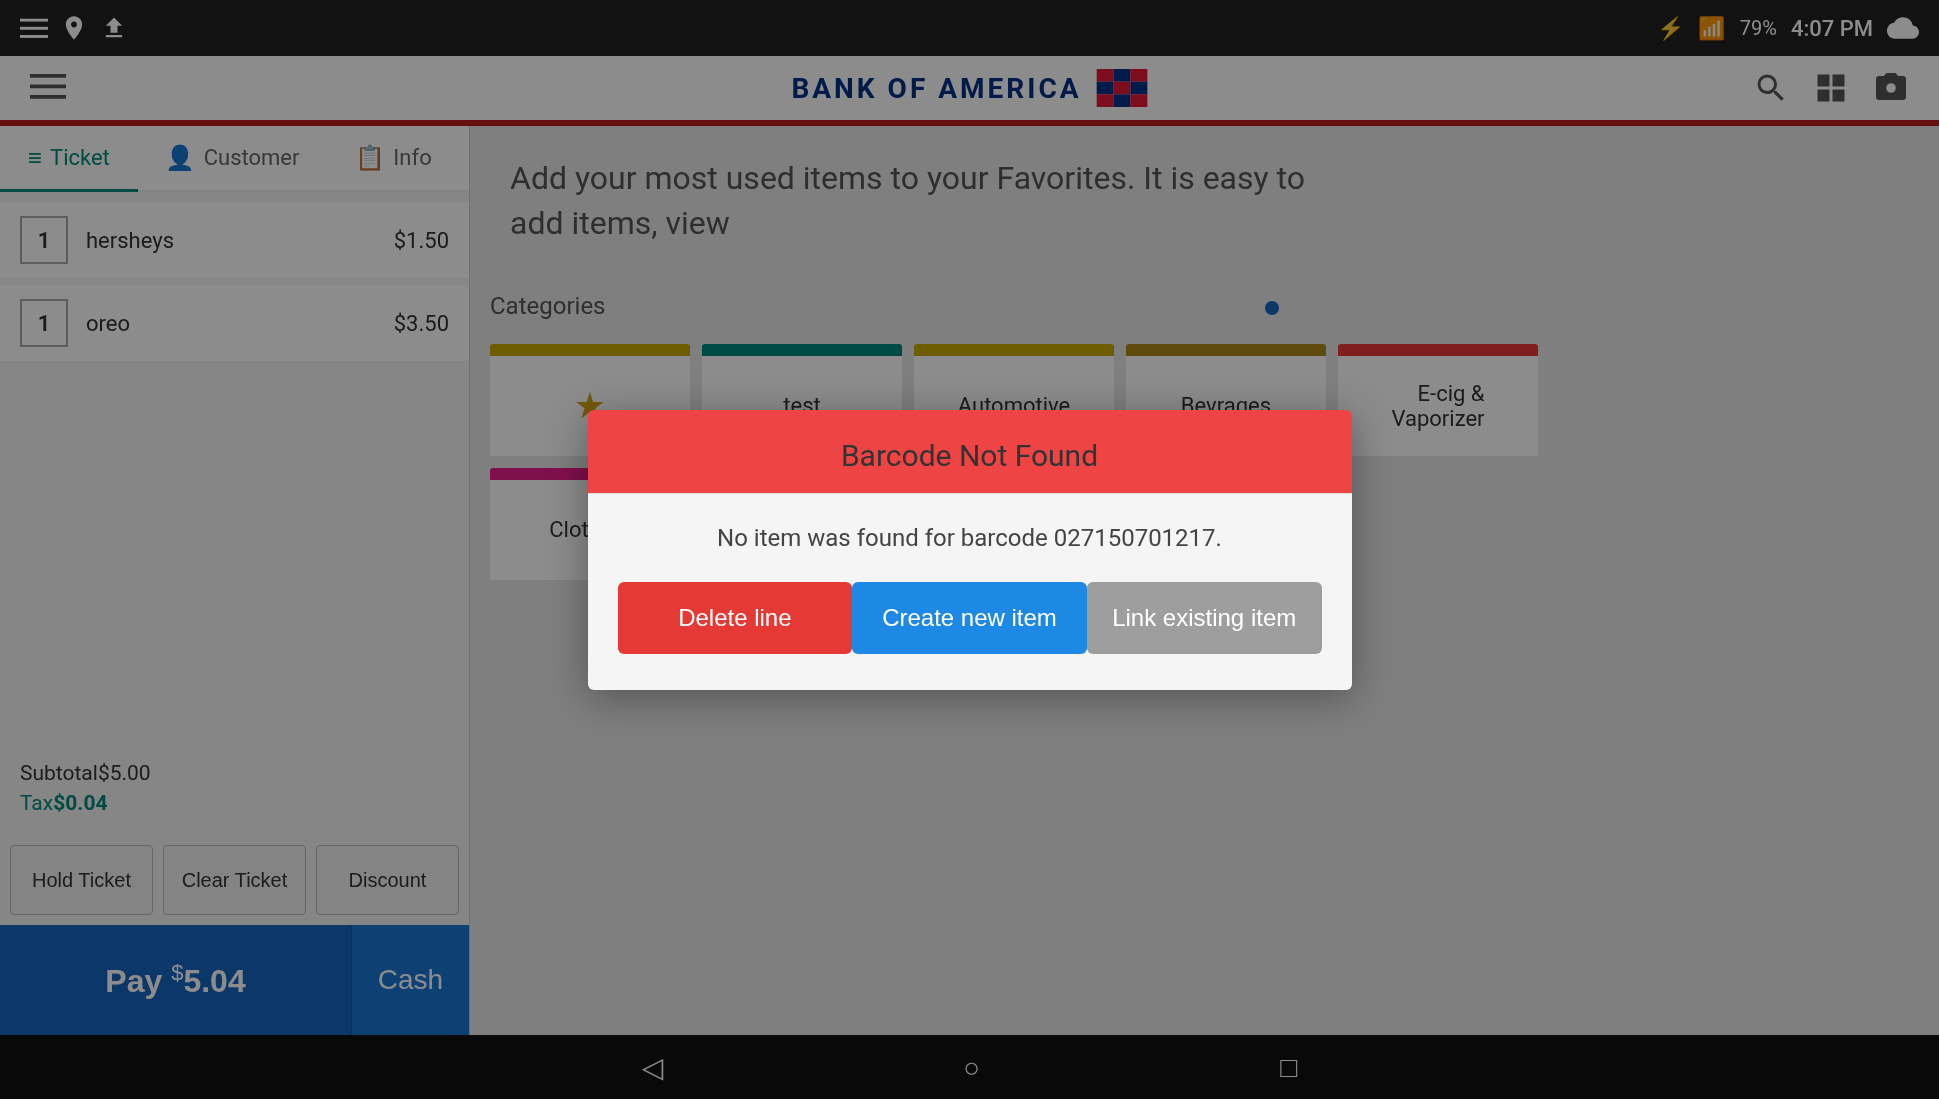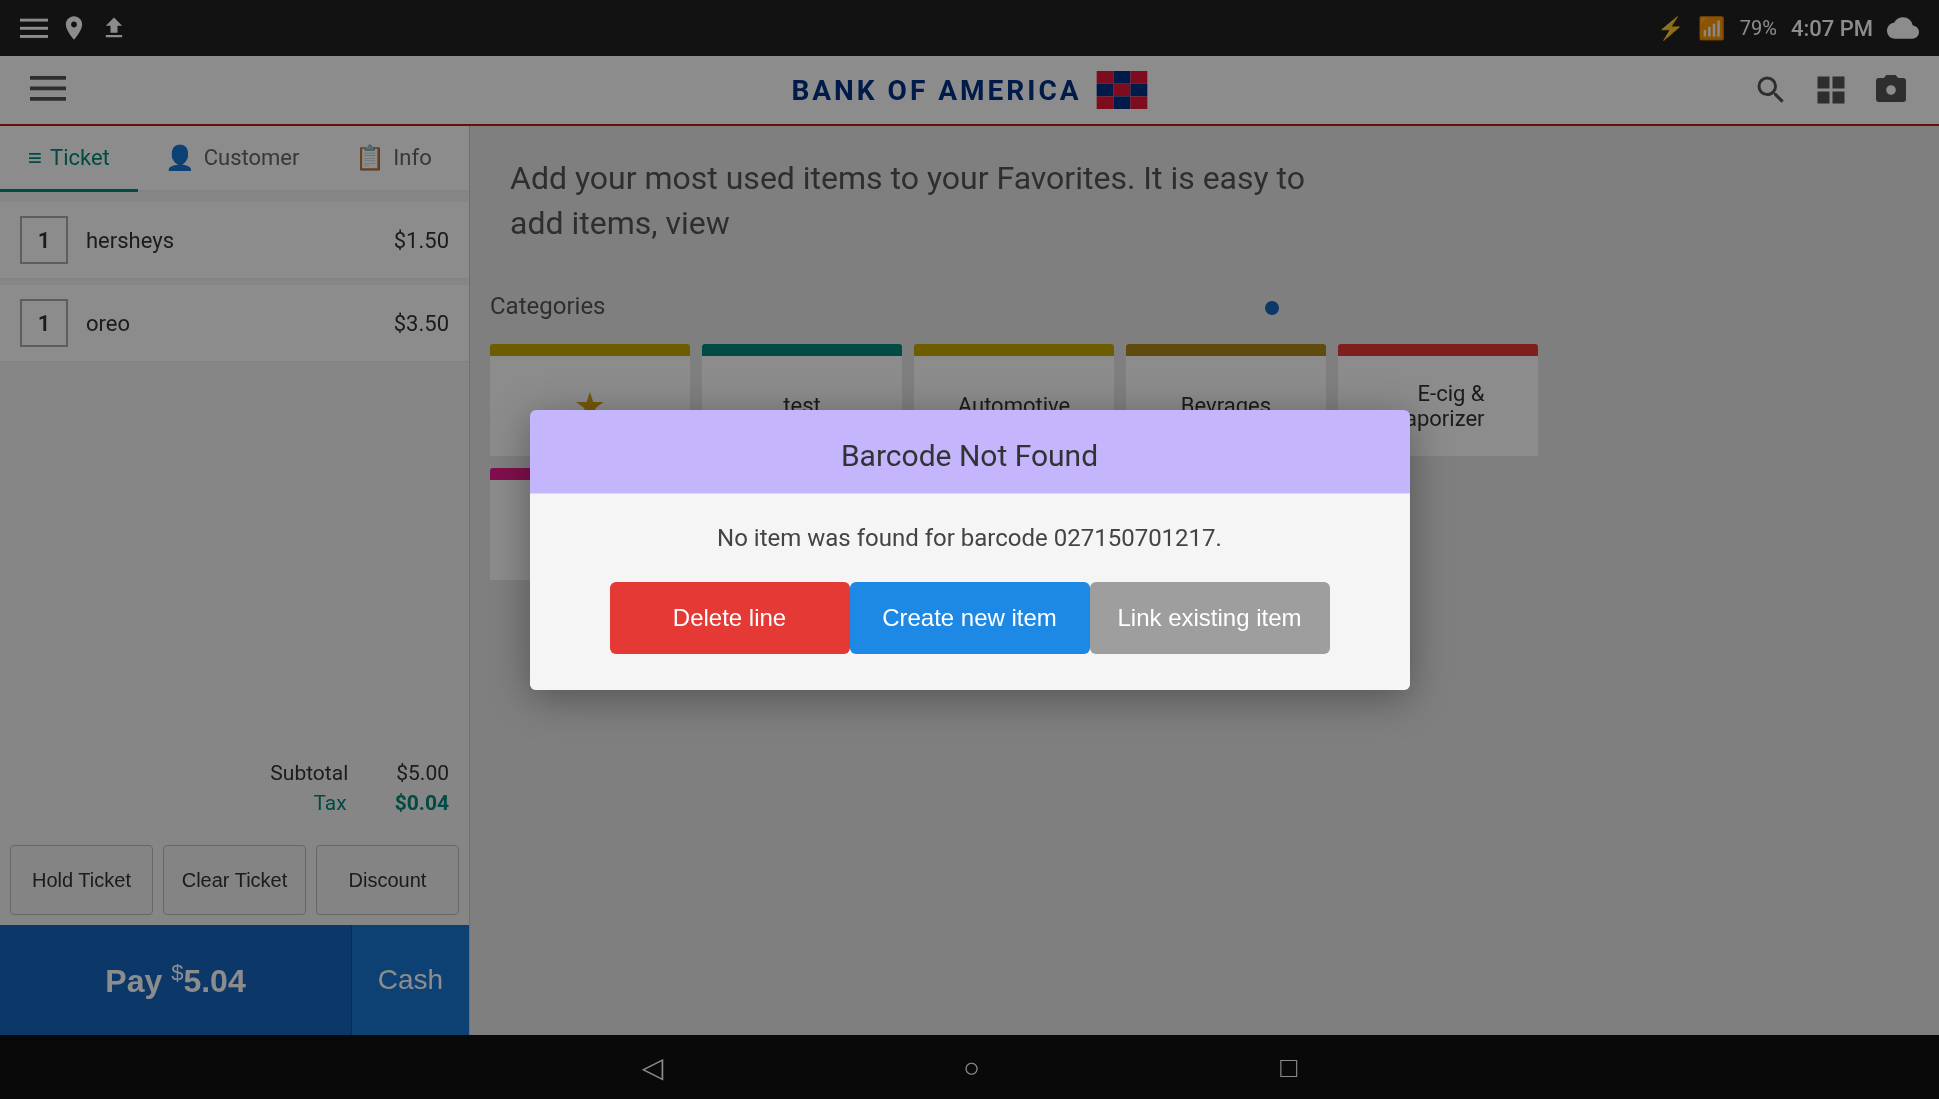--- a/index.html
+++ b/index.html
@@ -30,21 +30,21 @@
     .status-battery { color: #fff; font-size: 20px; }
 
     
     .brand-bar {
       width: 100%;
       height: 70px;
       background: #fff;
       display: flex;
       align-items: center;
       justify-content: center;
-      border-bottom: 2px solid #b91c1c;
+      border-bottom: 6px solid #b91c1c;
       position: relative;
     }
     .brand-logo {
       display: flex;
       align-items: center;
       gap: 14px;
     }
     .brand-name {
       font-size: 28px;
       font-weight: 700;
@@ -146,24 +146,23 @@
       color: #333;
     }
 
     
     .totals {
       padding: 14px 20px;
       background: #f5f5f5;
     }
     .total-row {
       display: flex;
-      justify-content: flex-end;
+      justify-content: flex-start;
       font-size: 21px;
       margin-bottom: 6px;
-      gap: 48px;
     }
     .total-label { color: #333; }
     .total-value { color: #333; }
     .tax-label { color: #00897b; }
     .tax-value { color: #00897b; font-weight: bold; }
 
     
     .action-buttons {
       display: flex;
       padding: 10px 10px;
@@ -306,22 +305,22 @@
       position: absolute;
       top: 0; left: 0;
       width: 100%; height: 100%;
       background: rgba(0,0,0,0.45);
       z-index: 100;
       display: flex;
       align-items: center;
       justify-content: center;
     }
     .modal {
-      background: #c4b5fd;
-      width: 880px;
+      background: #ef4444;
+      width: 764px;
       border-radius: 6px;
       overflow: hidden;
       box-shadow: 0 8px 40px rgba(0,0,0,0.35);
     }
     .modal-header {
       padding: 28px 30px 20px;
       text-align: center;
       border-bottom: 1.5px solid #ddd;
     }
     .modal-title {

